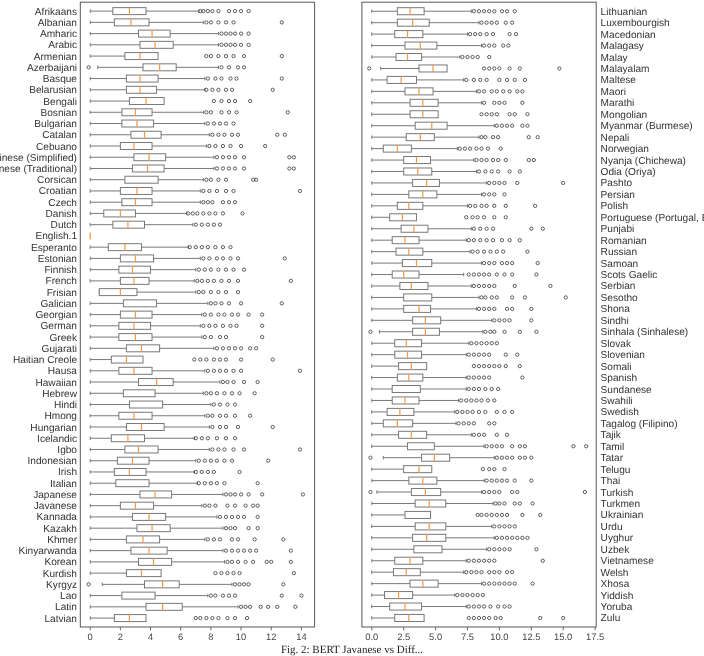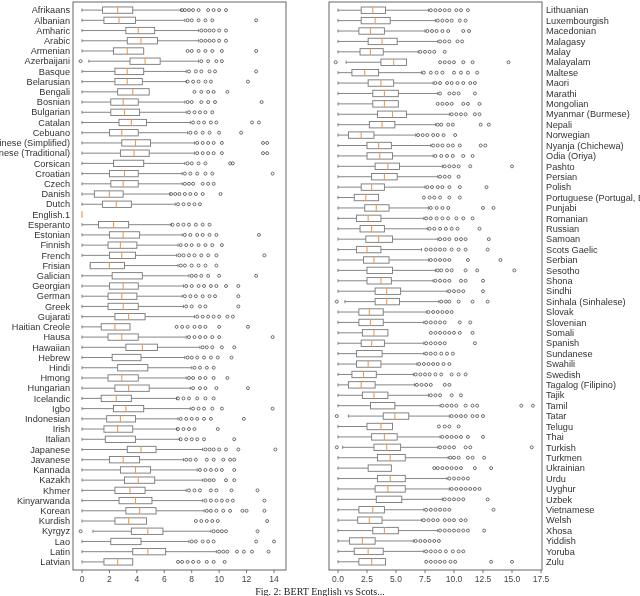--- a/index.html
+++ b/index.html
@@ -1702,13 +1702,13 @@
       <line x1="454" x2="454" y1="570" y2="573" stroke="#555" stroke-width="0.8"></line>
       <text x="454" y="582" class="tick" text-anchor="middle">10.0</text>
       <line x1="483" x2="483" y1="570" y2="573" stroke="#555" stroke-width="0.8"></line>
       <text x="483" y="582" class="tick" text-anchor="middle">12.5</text>
       <line x1="512" x2="512" y1="570" y2="573" stroke="#555" stroke-width="0.8"></line>
       <text x="512" y="582" class="tick" text-anchor="middle">15.0</text>
       <line x1="541" x2="541" y1="570" y2="573" stroke="#555" stroke-width="0.8"></line>
       <text x="541" y="582" class="tick" text-anchor="middle">17.5</text>
     </g>
   </svg>
-<div class="caption">Fig. 2: BERT English vs Scots...</div>
+<div class="caption">Fig. 2: BERT Javanese vs Diff...</div>
 
 </body></html>

